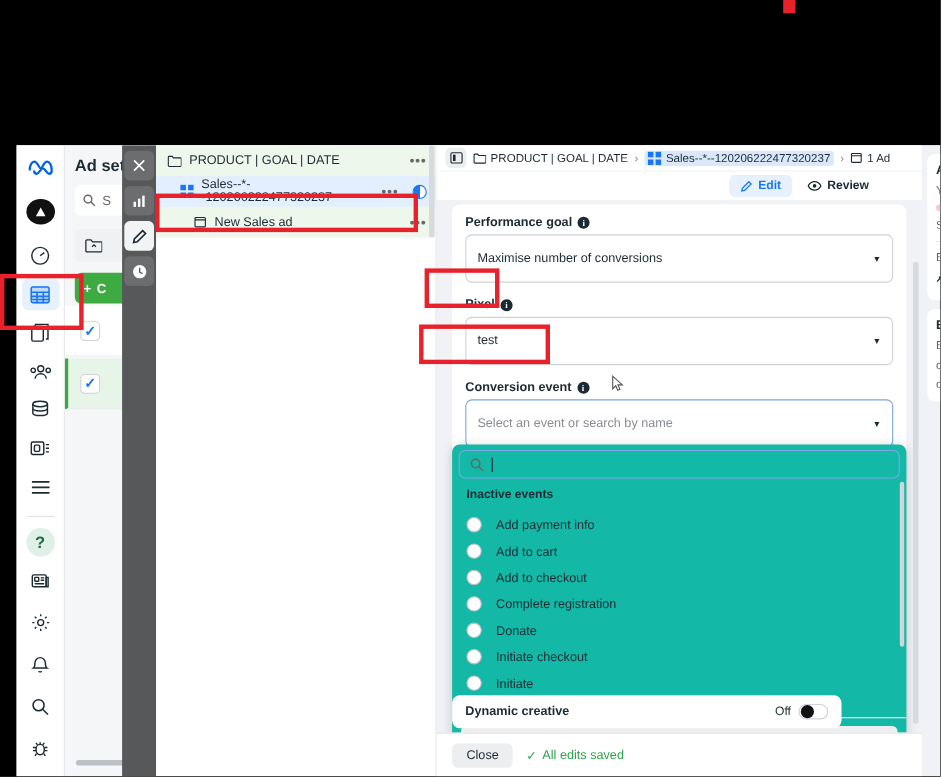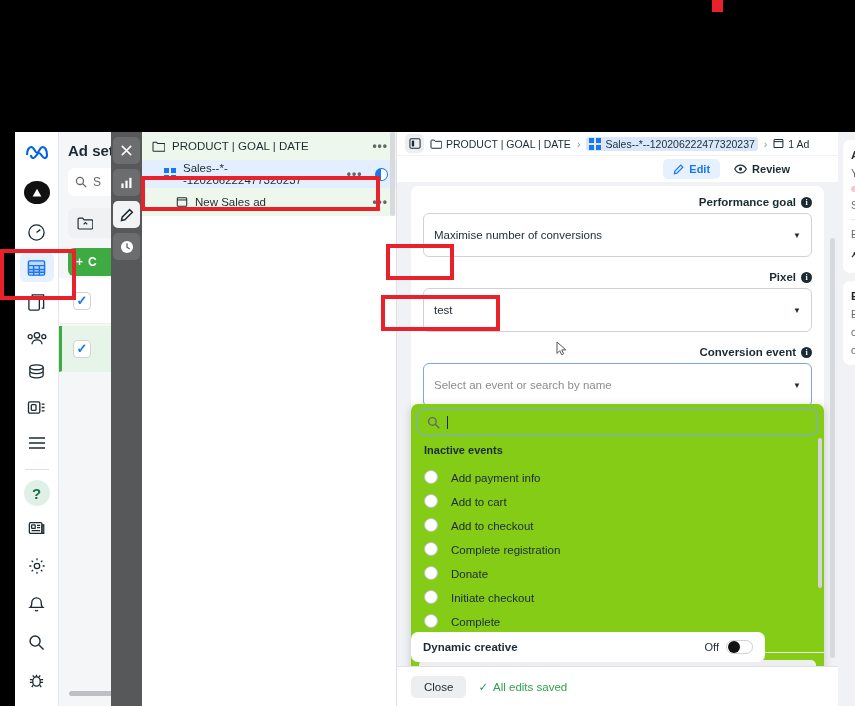--- a/index.html
+++ b/index.html
@@ -238,21 +238,20 @@
   }
   .card {
     background: #fff; border-radius: 7px;
     padding: 10px 12px 12px 12px;
     margin-top: 4px;
   }
   .fld-label {
     font-size: 11.5px; font-weight: 700; color: #1c2b33;
     display: flex; align-items: center; gap: 5px;
     margin-bottom: 5px;
-    justify-content: flex-end;
   }
   .info-i {
     width: 11px; height: 11px; border-radius: 50%;
     background: #1c2b33; color: #fff;
     font-size: 8px; font-weight: 700;
     display:flex; align-items:center; justify-content:center;
     font-family: "Liberation Serif", serif;
   }
   .select {
     height: 44px; border: 1px solid #cfd2d6; border-radius: 6px;
@@ -263,21 +262,21 @@
   .select.placeholder { color: #8a8d91; text-align: center; }
   .select.focused { border: 1.5px solid #7aa7e8; }
 
   .spacer { height: 14px; }
 
   
   .dd {
     position: absolute;
     left: 14px; top: 222px;
     width: 413px;
-    background: #84cc16;
+    background: #14b8a6;
     border-radius: 7px;
     box-shadow: 0 2px 10px rgba(0,0,0,.18);
     overflow: hidden;
   }
   .dd-search {
     margin: 5px 6px 0 6px;
     height: 26px; border: 1.4px solid #7aa7e8; border-radius: 6px;
     display: flex; align-items: center; gap: 7px; padding: 0 9px;
     color: #65676b;
   }
@@ -699,21 +698,21 @@
           <div class="dd-item">
             <span class="radio"></span>
             <span>Donate</span>
           </div>
           <div class="dd-item">
             <span class="radio"></span>
             <span>Initiate checkout</span>
           </div>
           <div class="dd-item">
             <span class="radio"></span>
-            <span>Complete</span>
+            <span>Initiate</span>
           </div>
           <div class="dd-item">
             <span class="radio"></span>
             <span>Search</span>
           </div>
 
           <div class="dd-footer">
             <div class="dd-cta">
               <span>Create custom conversion</span>
             </div>

